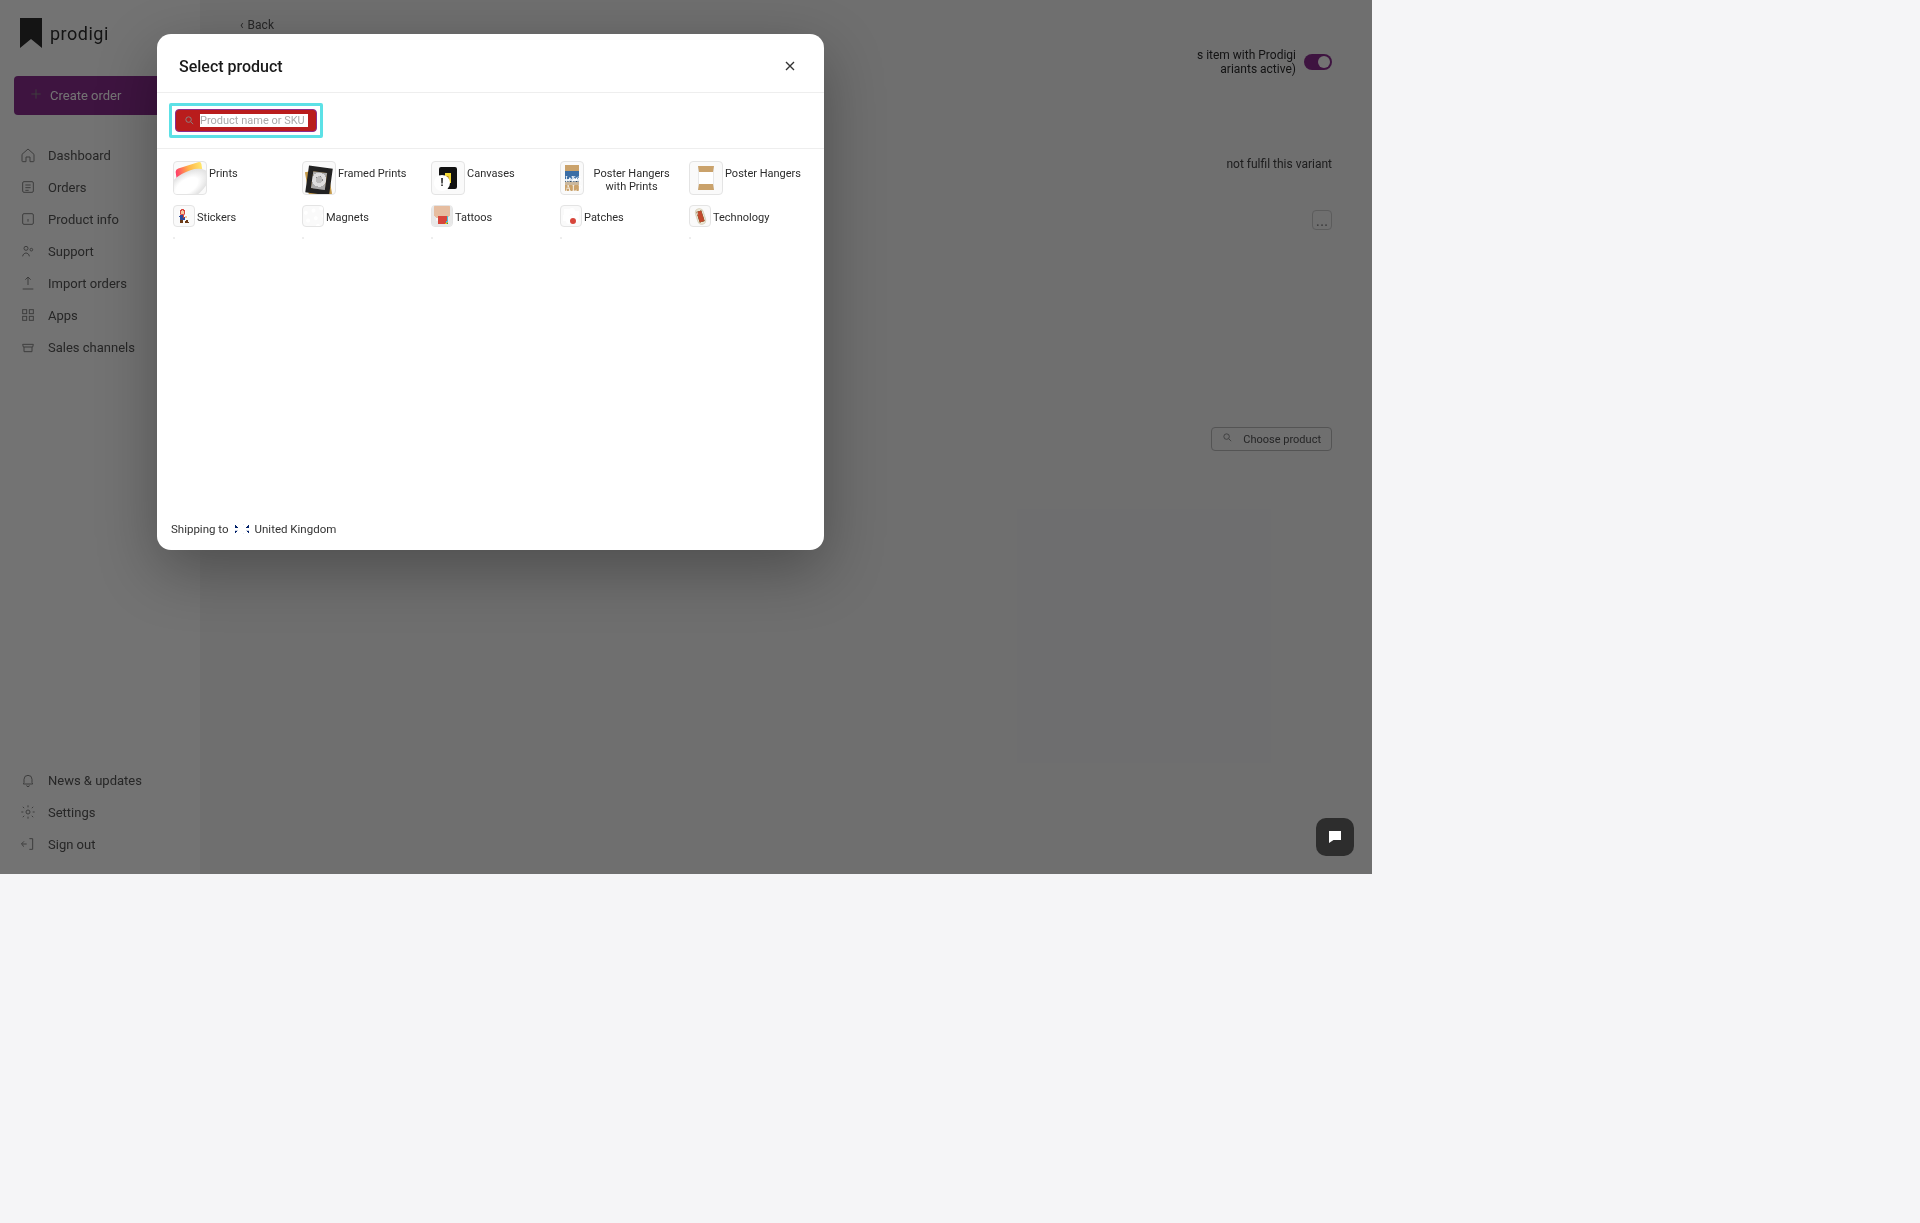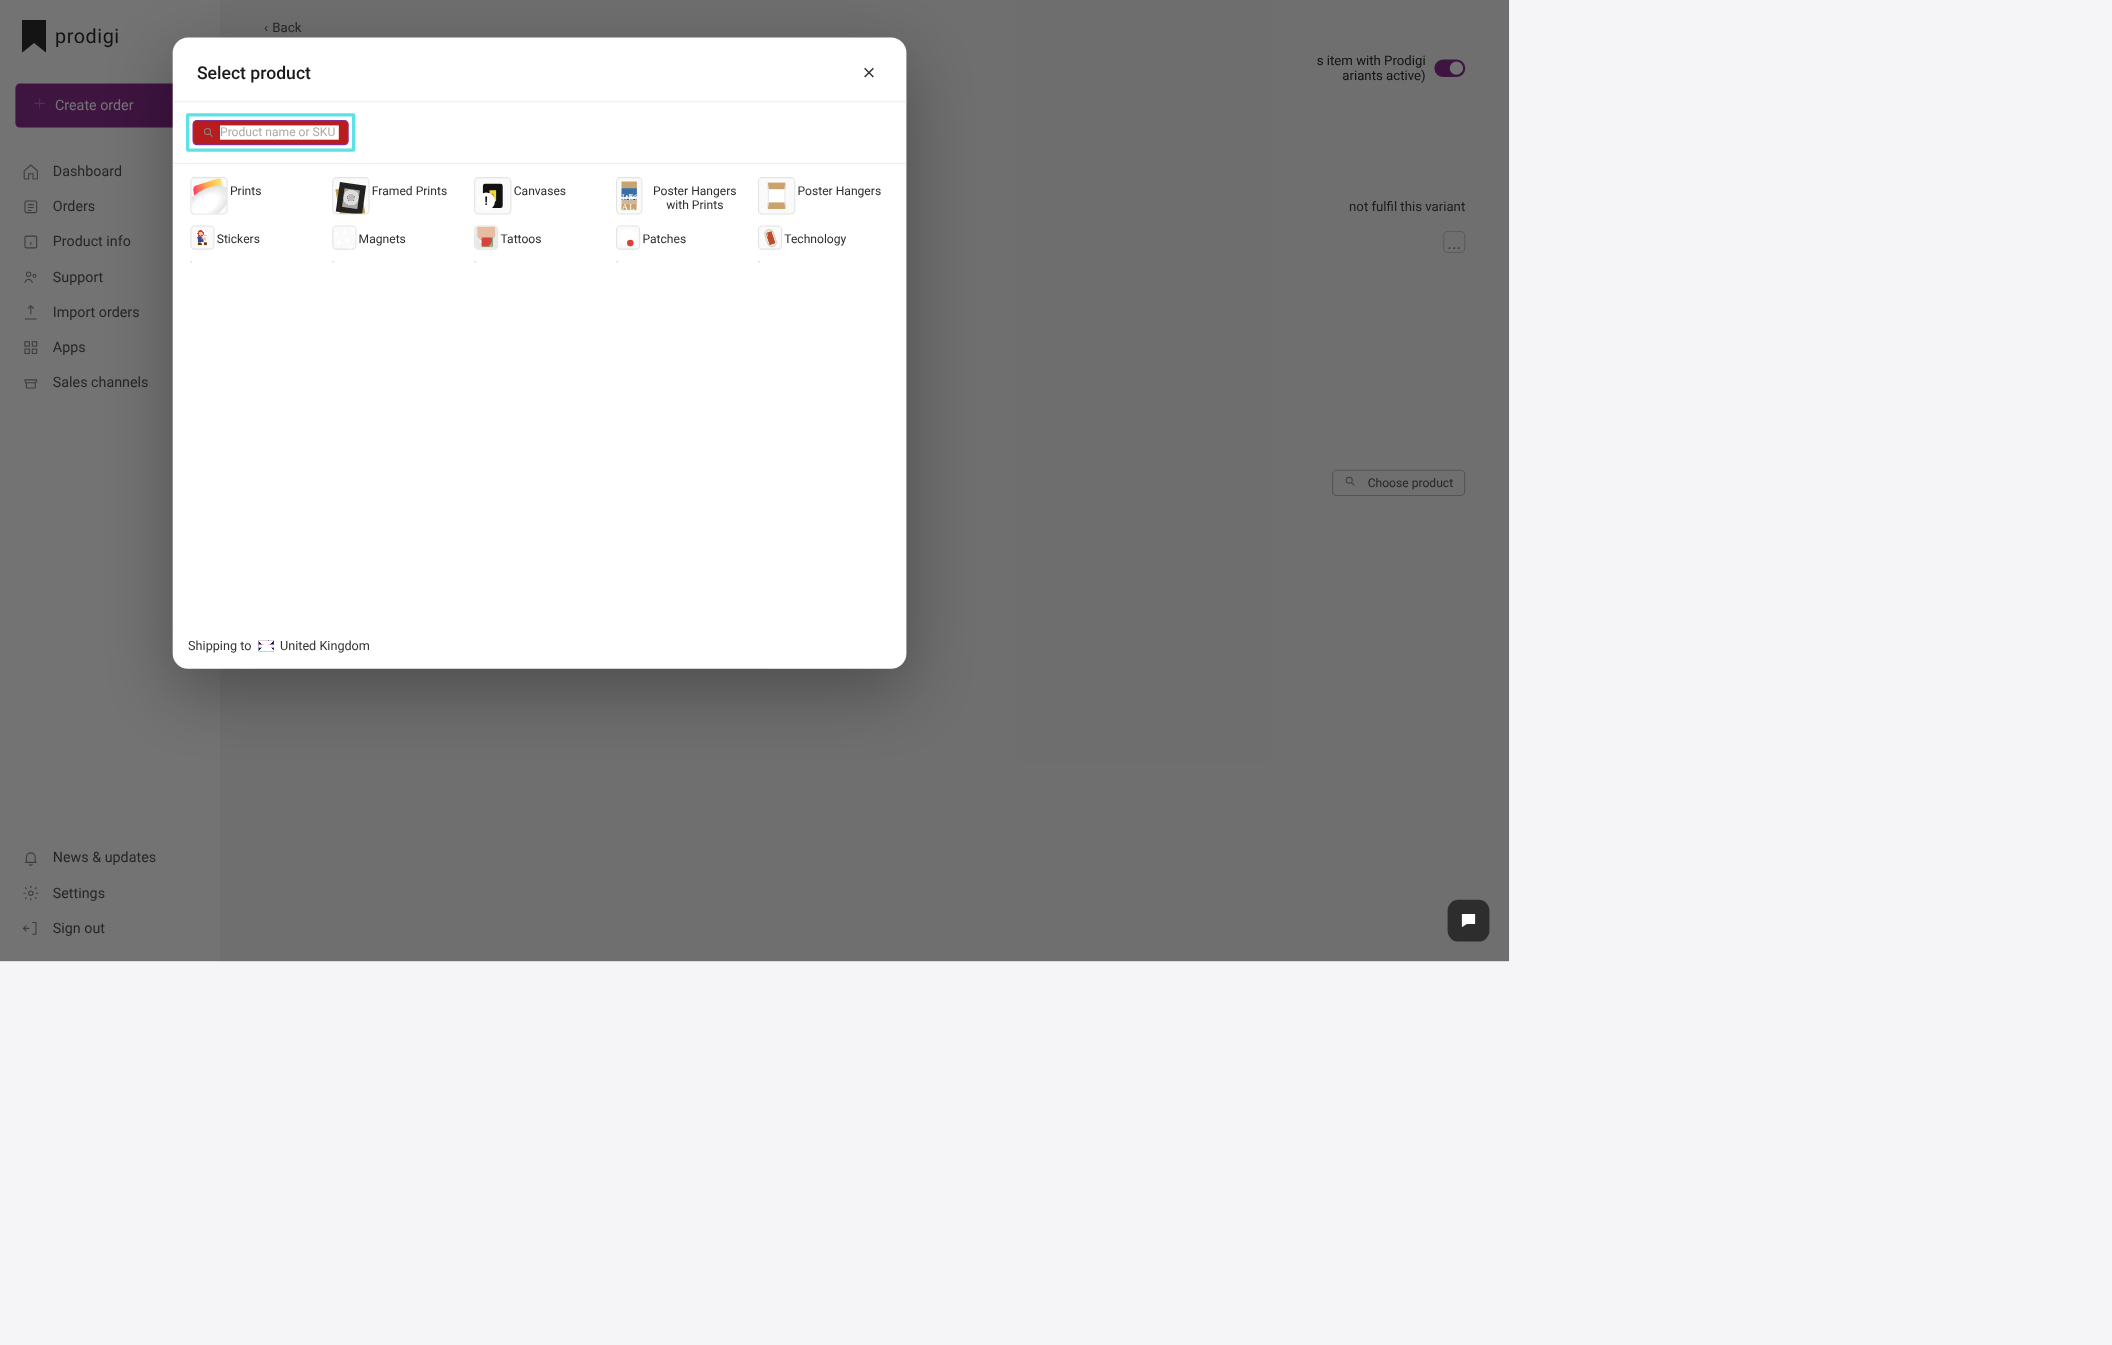--- a/index.html
+++ b/index.html
@@ -19,26 +19,26 @@
 .nav-item .ic { width:16px; height:16px; display:inline-flex; align-items:center; justify-content:center; }
 .nav-bottom { list-style:none; }
 .ic svg { width:16px; height:16px; stroke:#888; fill:none; stroke-width:1.5; }
 
 
 .main { position:absolute; left:200px; right:0; top:0; height:100%; padding:0 40px; }
 .back-link { display:inline-flex; align-items:center; gap:4px; color:#555; font-size:12px; margin-top:18px; cursor:pointer; }
 .fulfil-toggle { position:absolute; right:40px; top:48px; font-size:12px; color:#2d2d2d; text-align:right; display:flex; align-items:center; gap:8px; }
 .toggle { width:28px; height:16px; background:#8b2d8f; border-radius:10px; position:relative; }
 .toggle::after { content:""; position:absolute; right:2px; top:2px; width:12px; height:12px; background:#fff; border-radius:50%; }
-.variant-msg { position:absolute; right:40px; top:157px; font-size:12px; color:#444;margin-top:24px; }
+.variant-msg { position:absolute; right:40px; top:157px; font-size:12px; color:#444; }
 .more-btn { position:absolute; right:40px; top:210px; width:20px; height:20px; border:1px solid #ccc; border-radius:4px; display:flex; align-items:center; justify-content:center; color:#888; cursor:pointer; }
 .choose-btn { position:absolute; right:40px; top:427px; border:1px solid #bbb; border-radius:4px; padding:4px 10px; font-size:11px; display:flex; align-items:center; gap:10px; cursor:pointer; color:#555; }
 
 
-.modal { position:absolute; z-index:200; left:157px; top:34px; width:667px; height:574px; background:#fff; border-radius:14px; box-shadow:0 20px 60px rgba(0,0,0,.3); display:flex; flex-direction:column; overflow:hidden; }
+.modal { position:absolute; z-index:200; left:157px; top:34px; width:667px; height:516px; background:#fff; border-radius:14px; box-shadow:0 20px 60px rgba(0,0,0,.3); display:flex; flex-direction:column; overflow:hidden; }
 .modal-header { display:flex; align-items:center; justify-content:space-between; padding:20px 22px 14px 22px; }
 .modal-title { font-size:16px; font-weight:500; color:#1a1a1a; }
 .close-btn { width:24px; height:24px; display:flex; align-items:center; justify-content:center; cursor:pointer; color:#333; }
 .close-btn svg { width:16px; height:16px; stroke:#333; stroke-width:2; }
 
 .search-row { padding:0 12px 10px 12px; border-top:1px solid #eee; border-bottom:1px solid #eee; padding-top:10px; }
 .search-highlight { border:3px solid #5ce1e6; padding:3px; display:inline-block; border-radius:2px; }
 .search-wrap { display:flex; align-items:center; border:1px solid #8b2d8f; border-radius:4px; padding:4px 8px; width:142px; background:#b91c1c; }
 .search-wrap input { border:none; outline:none; font-size:11px; width:100%; color:#333; }
 .search-wrap input::placeholder { color:#aaa; }

